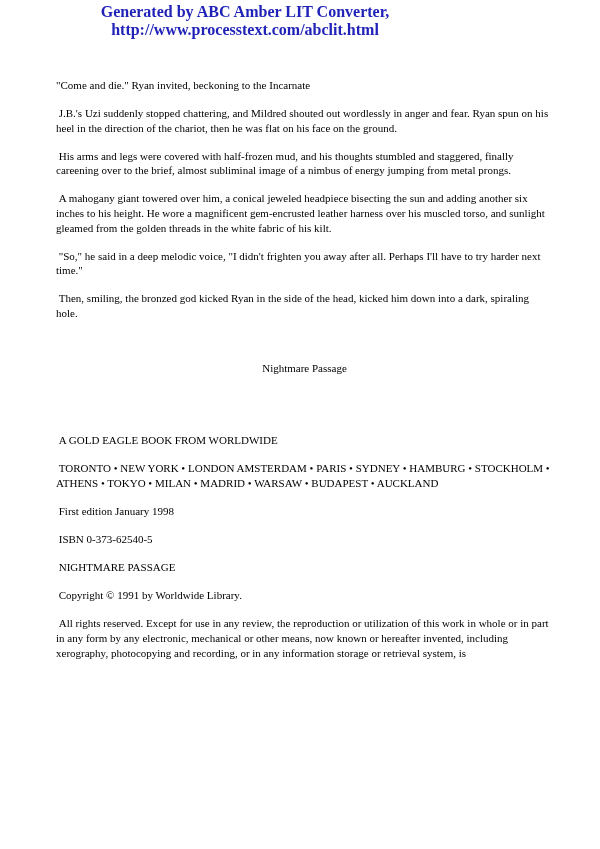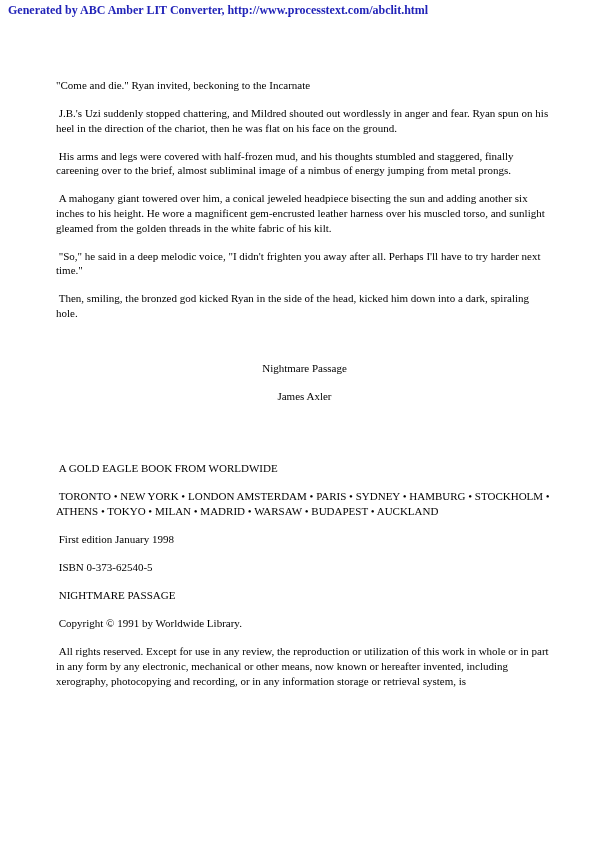--- a/index.html
+++ b/index.html
@@ -8,24 +8,25 @@
     height: 849px;
     background: #ffffff;
     position: relative;
     overflow: hidden;
     font-family: "Liberation Serif", serif;
     color: #000000;
   }
   .converter-header {
     position: absolute;
     top: 3px;
-    left: 8px;
+    left: 0;
     width: 490px;
+    text-align: center;
     font-family: "Liberation Serif", serif;
-    font-size: 12px;
+    font-size: 16px;
     font-weight: bold;
     color: #2123b8;
     white-space: pre-wrap;
     text-decoration: none;
     cursor: pointer;
   }
   .page-content {
     position: absolute;
     top: 0;
     left: 56px;
@@ -56,21 +57,20 @@
   <p>"Come and die." Ryan invited, beckoning to the Incarnate</p>
   <p> J.B.'s Uzi suddenly stopped chattering, and Mildred shouted out wordlessly in anger and fear. Ryan spun on his heel in the direction of the chariot, then he was flat on his face on the ground.</p>
   <p> His arms and legs were covered with half-frozen mud, and his thoughts stumbled and staggered, finally careening over to the brief, almost subliminal image of a nimbus of energy jumping from metal prongs.</p>
   <p> A mahogany giant towered over him, a conical jeweled headpiece bisecting the sun and adding another six inches to his height. He wore a magnificent gem-encrusted leather harness over his muscled torso, and sunlight gleamed from the golden threads in the white fabric of his kilt.</p>
   <p> "So," he said in a deep melodic voice, "I didn't frighten you away after all. Perhaps I'll have to try harder next time."</p>
   <p> Then, smiling, the bronzed god kicked Ryan in the side of the head, kicked him down into a dark, spiraling hole.</p>
 
   <div class="spacer-a"></div>
 
   <p class="center">Nightmare Passage</p>
-  <p class="center">James Axler</p>
 
   <div class="spacer-b"></div>
 
   <p> A GOLD EAGLE BOOK FROM WORLDWIDE</p>
   <p> TORONTO • NEW YORK • LONDON AMSTERDAM • PARIS • SYDNEY • HAMBURG • STOCKHOLM • ATHENS • TOKYO • MILAN • MADRID • WARSAW • BUDAPEST • AUCKLAND</p>
   <p> First edition January 1998</p>
   <p> ISBN 0-373-62540-5</p>
   <p> NIGHTMARE PASSAGE</p>
   <p> Copyright © 1991 by Worldwide Library.</p>
   <p> All rights reserved. Except for use in any review, the reproduction or utilization of this work in whole or in part in any form by any electronic, mechanical or other means, now known or hereafter invented, including xerography, photocopying and recording, or in any information storage or retrieval system, is</p>

